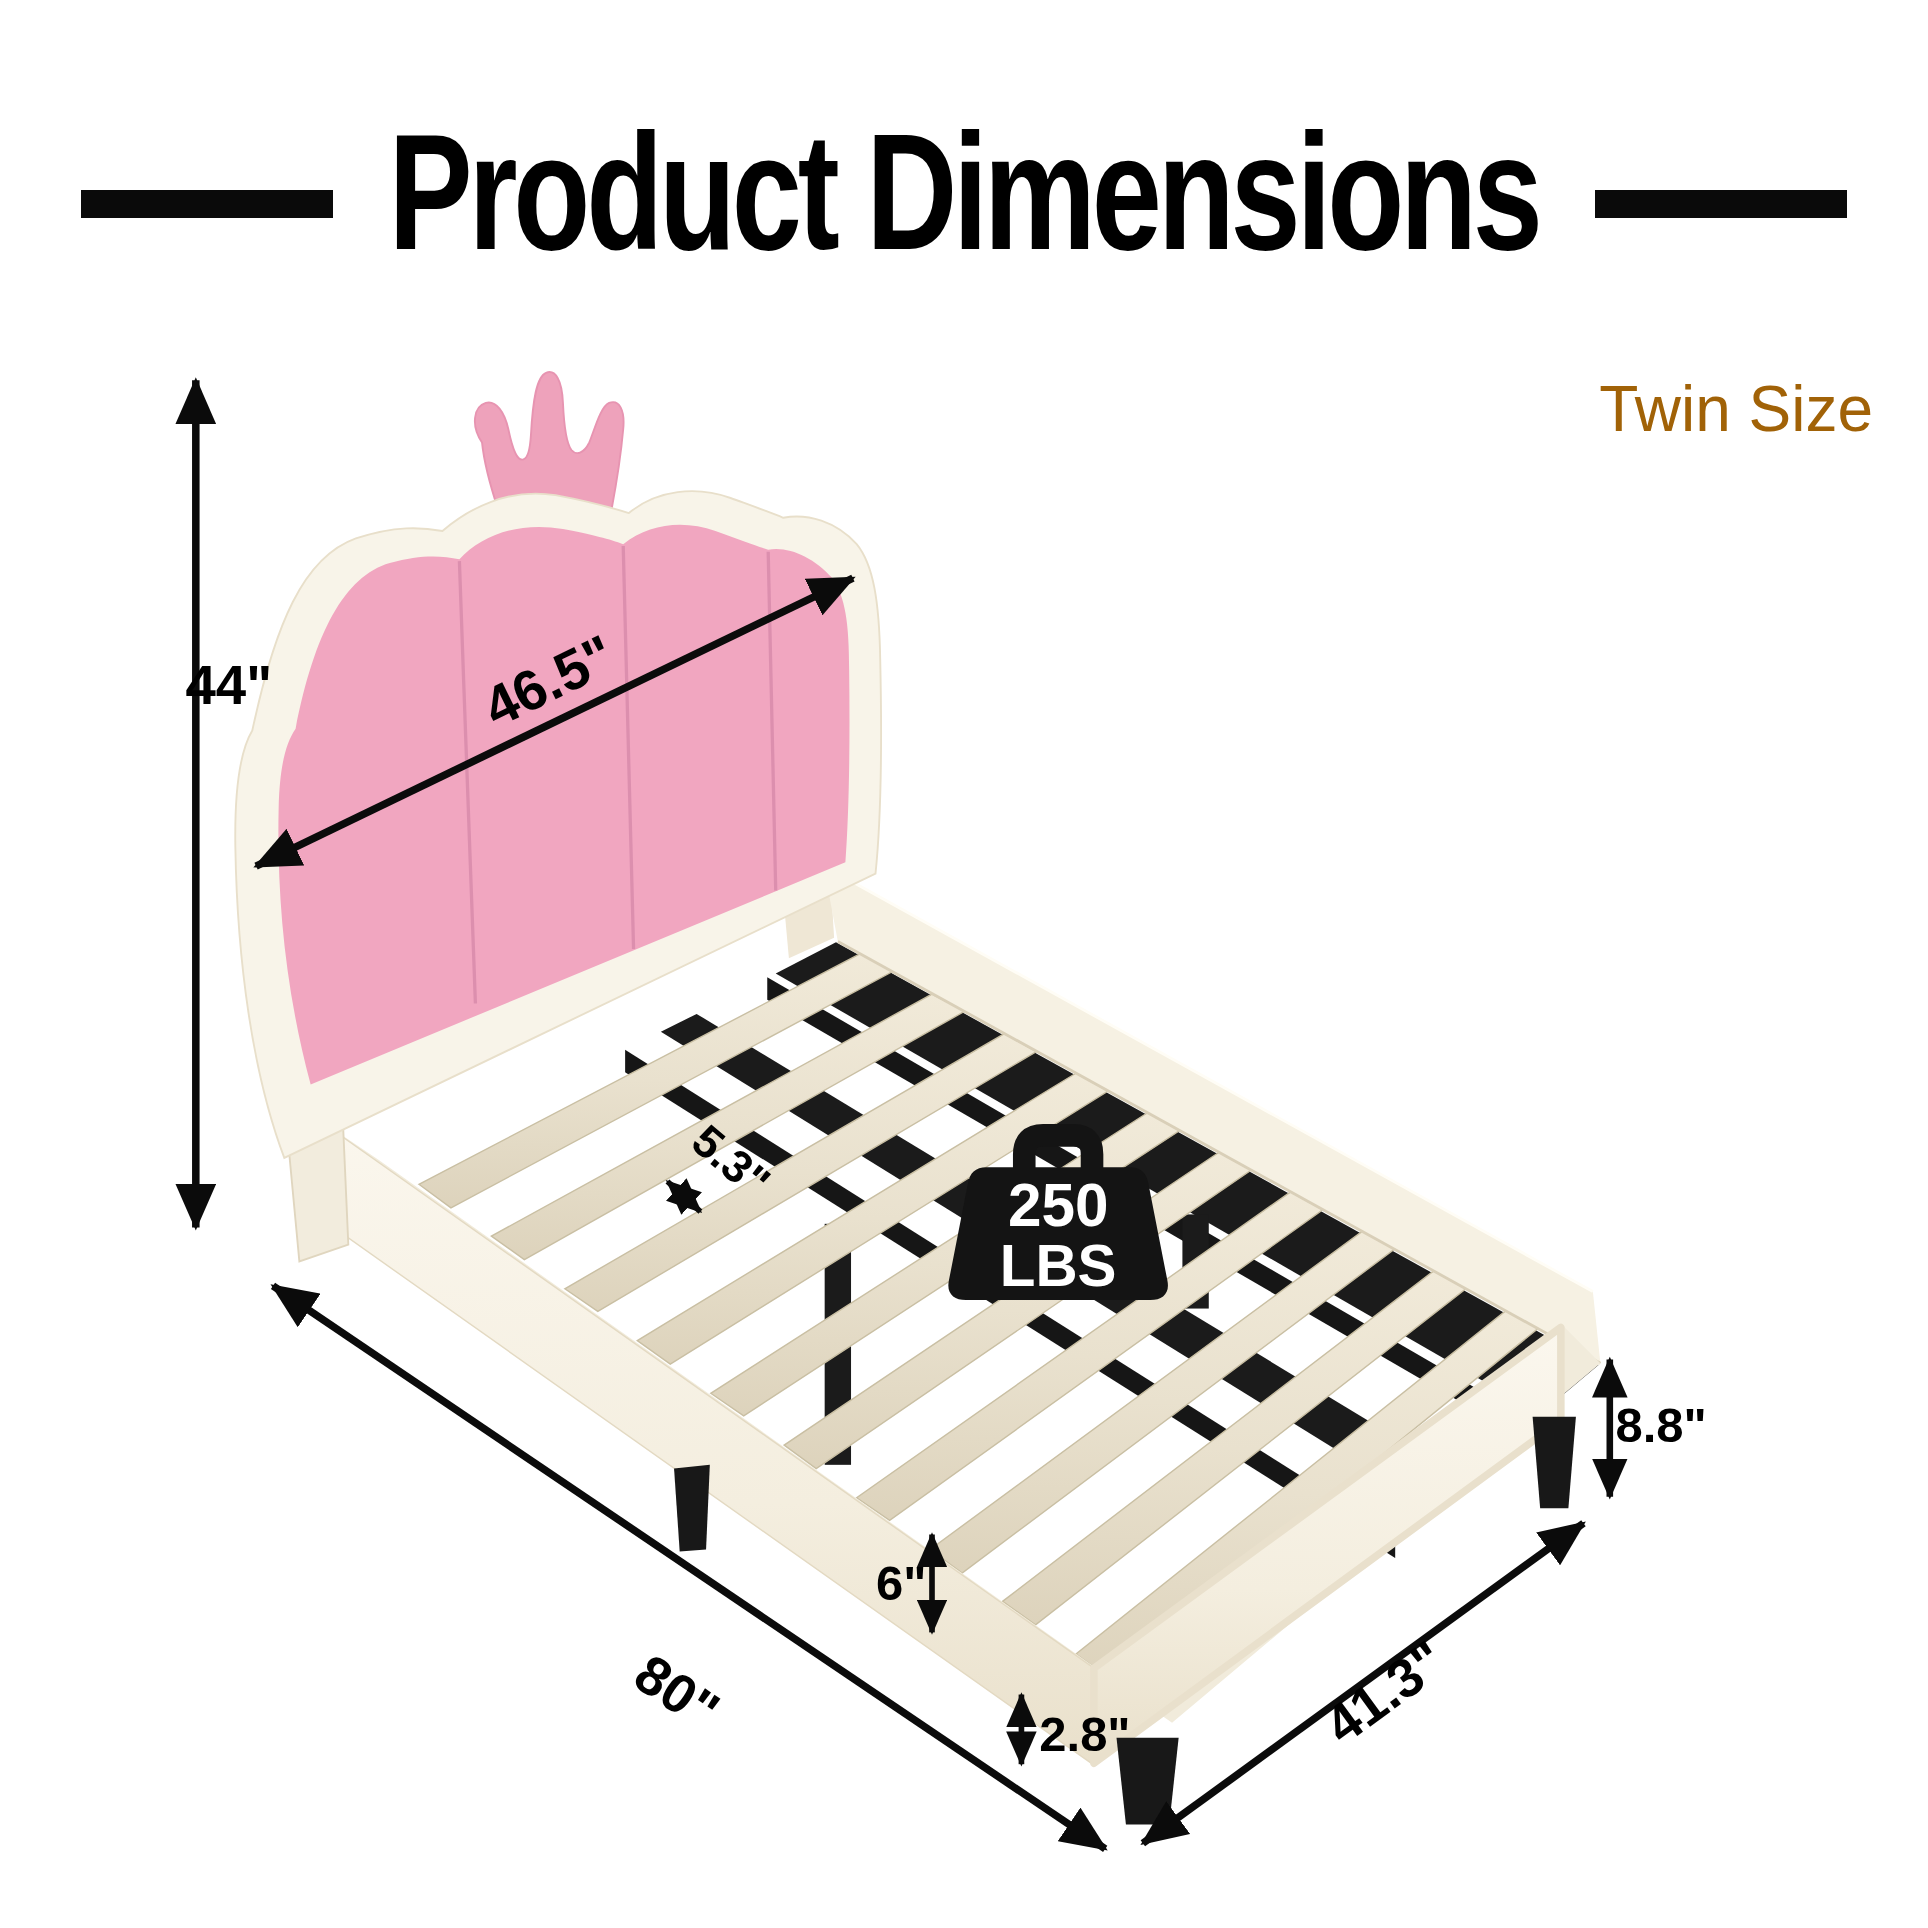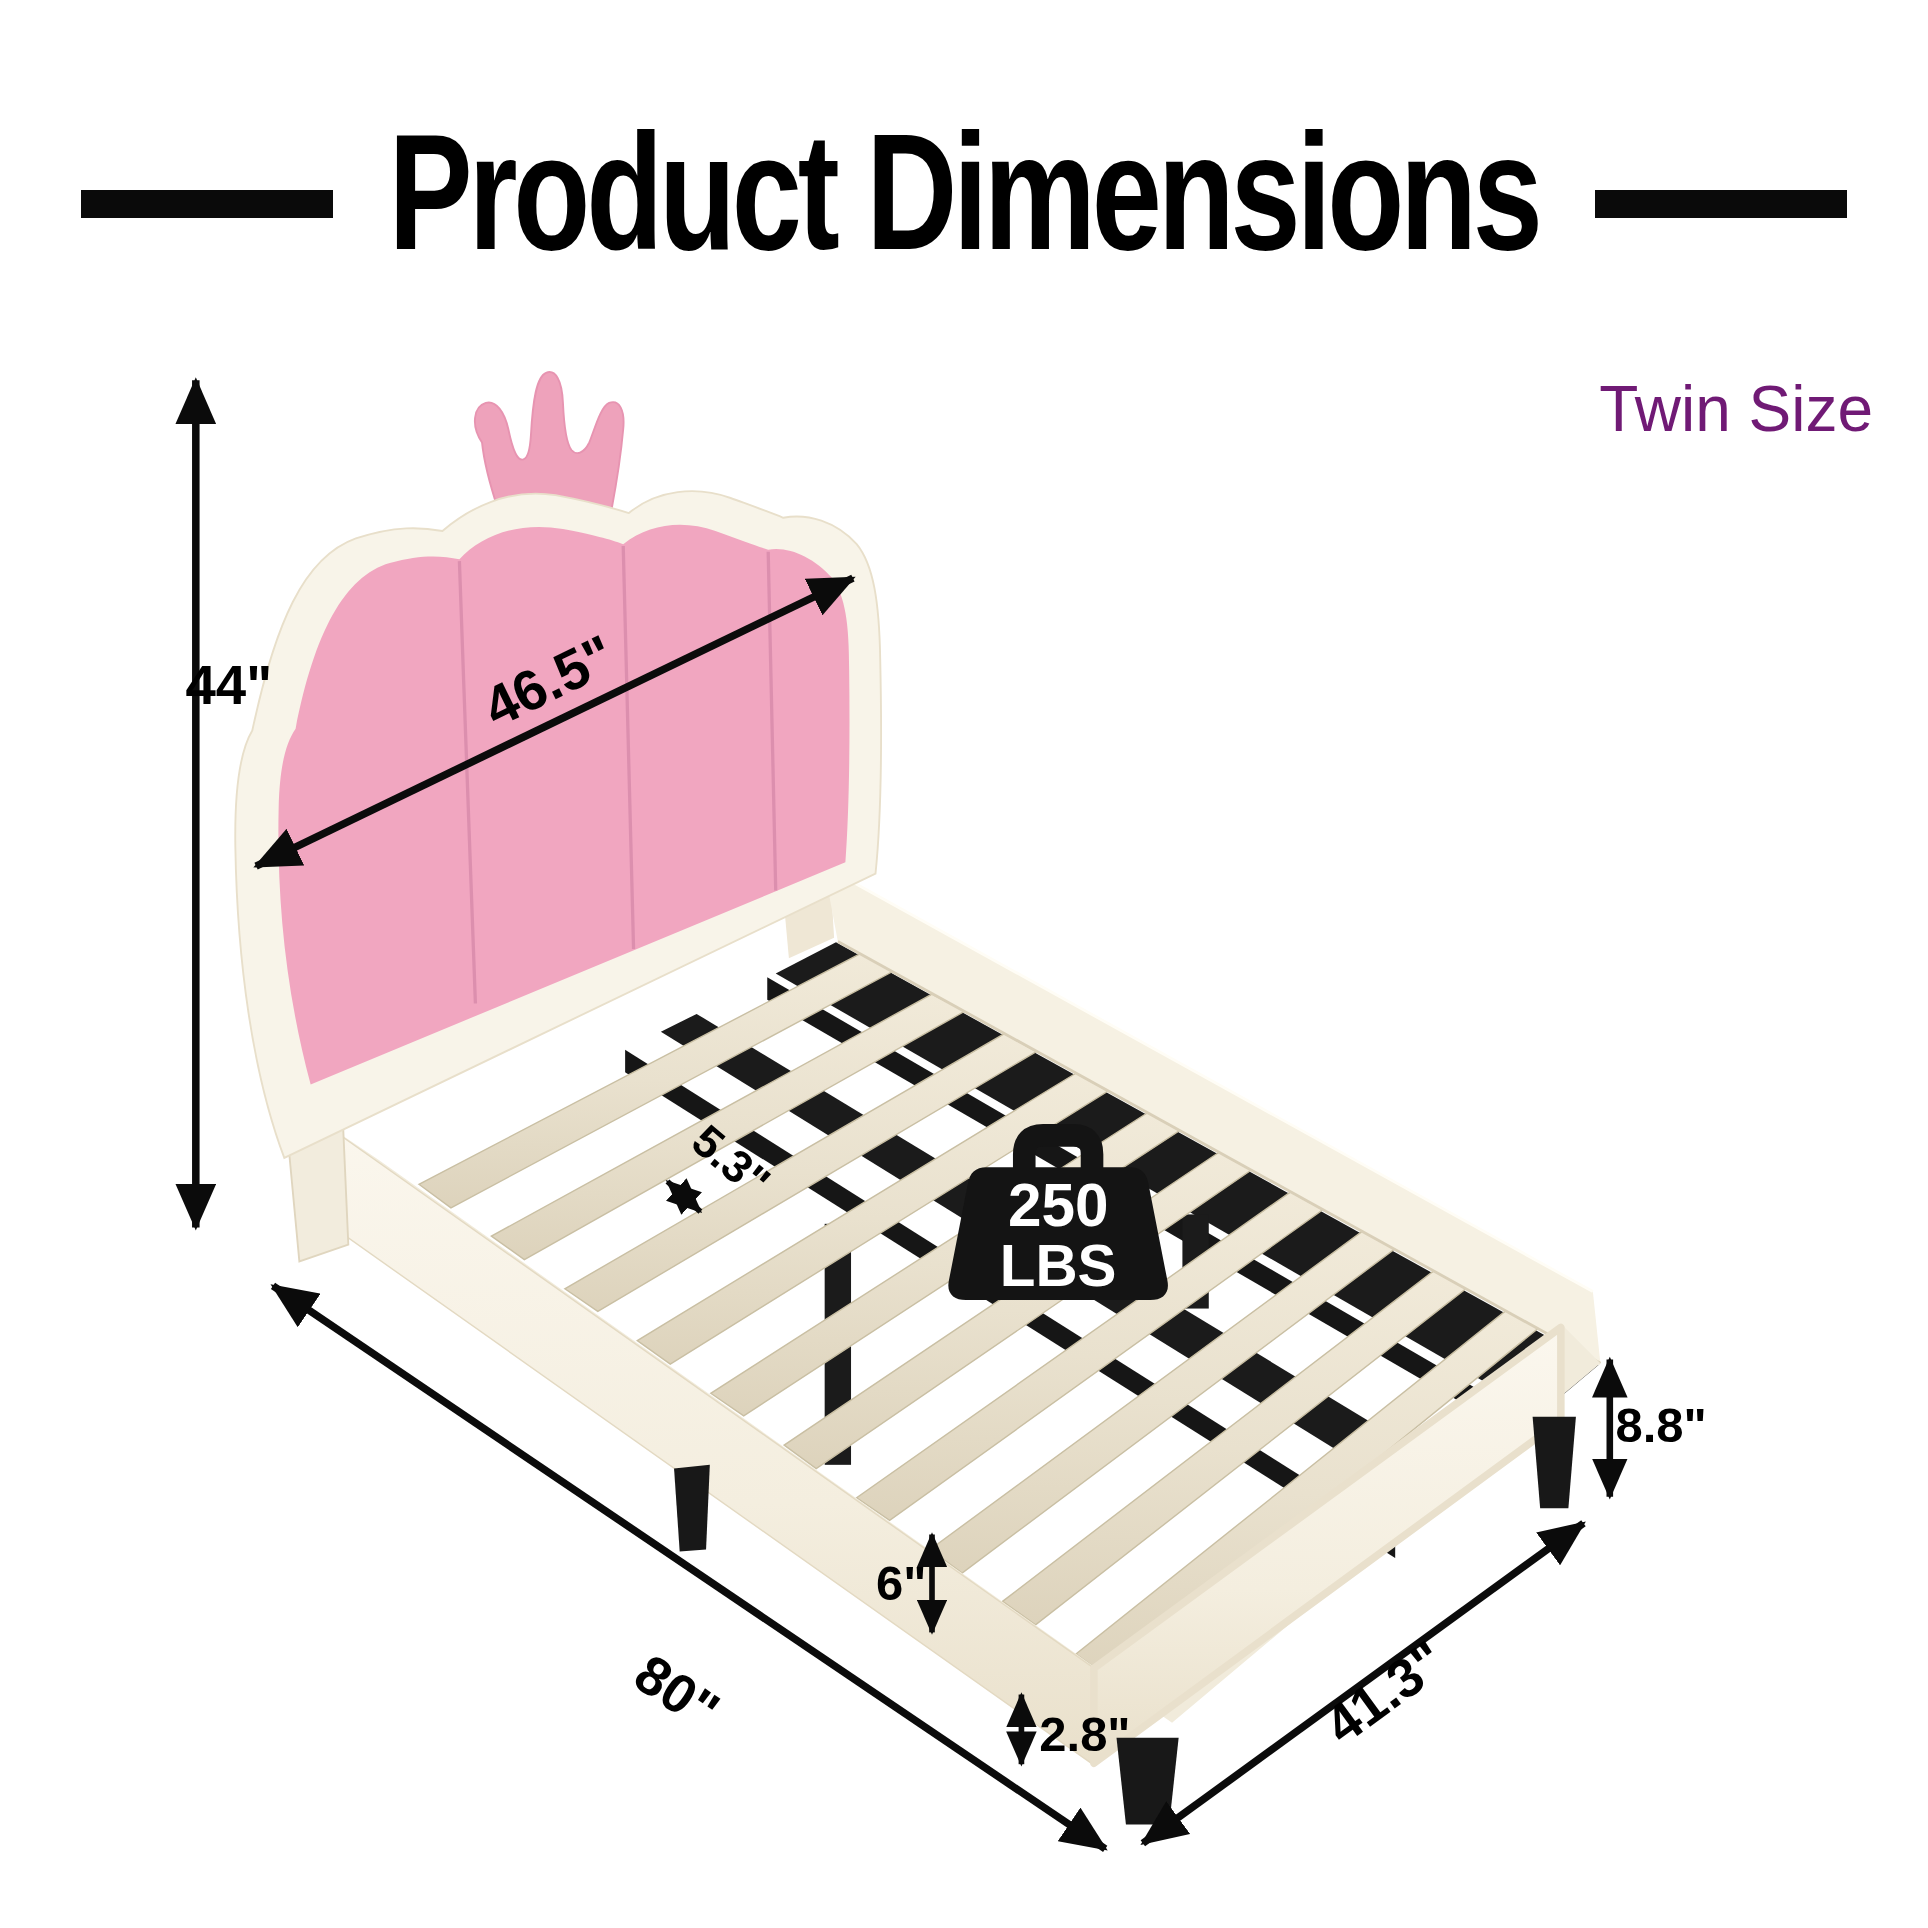--- a/index.html
+++ b/index.html
@@ -5,21 +5,21 @@
   html,body{margin:0;padding:0;background:#ffffff;}
   body{width:1928px;height:1928px;position:relative;overflow:hidden;
        font-family:"Liberation Sans", sans-serif;color:#000;}
   .title-row{position:absolute;top:105px;left:0;right:0;
              display:flex;justify-content:center;align-items:center;gap:47px;}
   .title-row h1{margin:0 -173px;font-size:166px;line-height:1.05;font-weight:bold;
                 letter-spacing:-5.6px;white-space:nowrap;
                 transform:scaleX(0.76);transform-origin:center;}
   .title-dash{width:252px;height:28px;background:#0a0a0a;margin-top:24.5px;flex:none;}
   .specs{position:absolute;top:369px;right:55px;text-align:left;
-         font-size:64px;line-height:1.28;color:#701a75;}
+         font-size:64px;line-height:1.28;color:#a16207;}
   svg{position:absolute;left:0;top:0;}
   .dim-label{font-weight:bold;fill:#000;}
   .badge-label{font-weight:bold;fill:#ffffff;}
 </style>
 </head>
 <body>
 
 <div class="title-row">
   <span class="title-dash"></span>
   <h1>Product Dimensions</h1>

